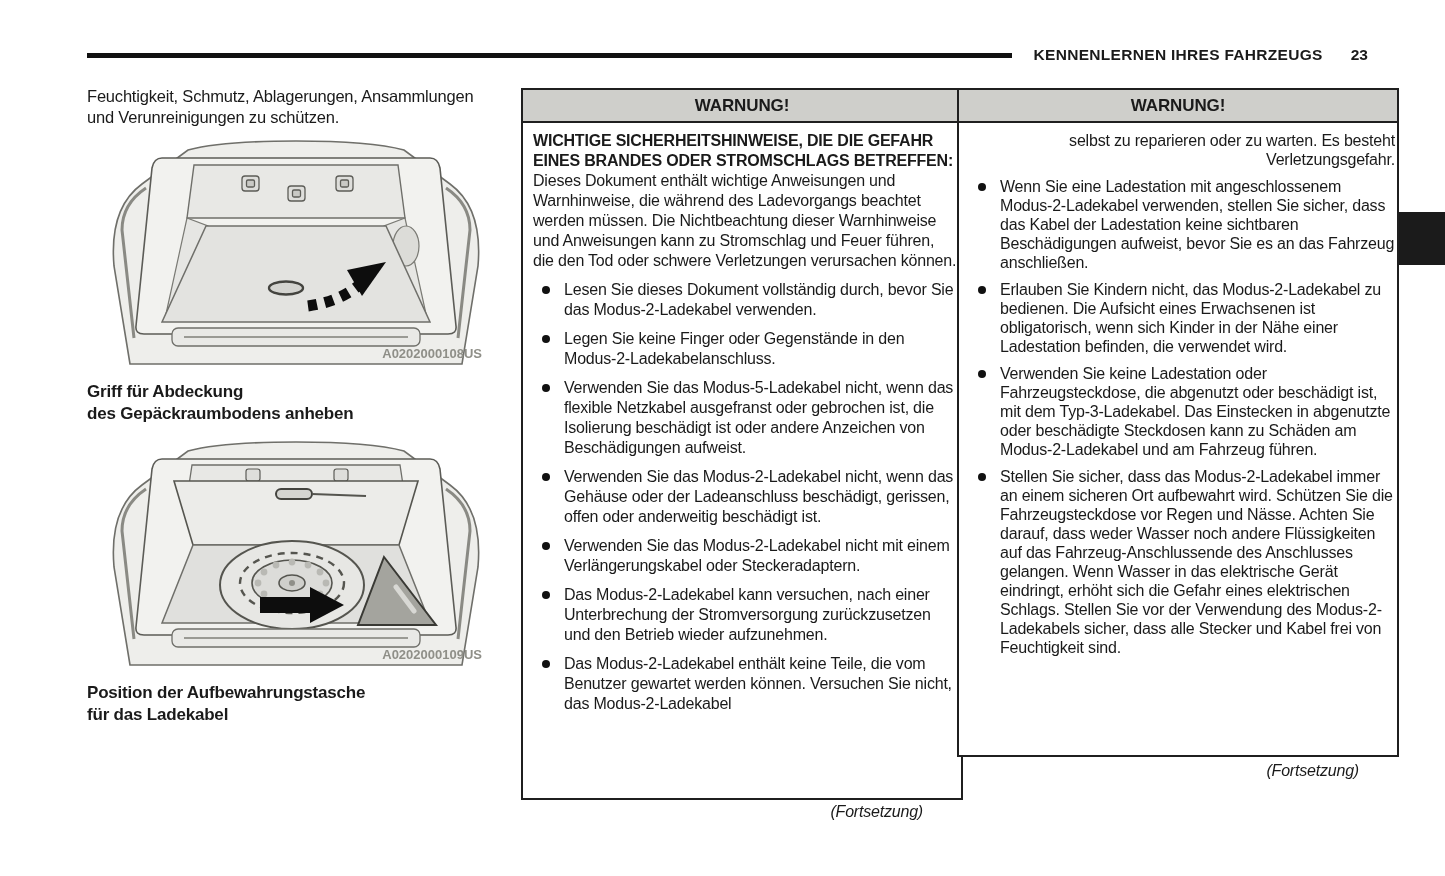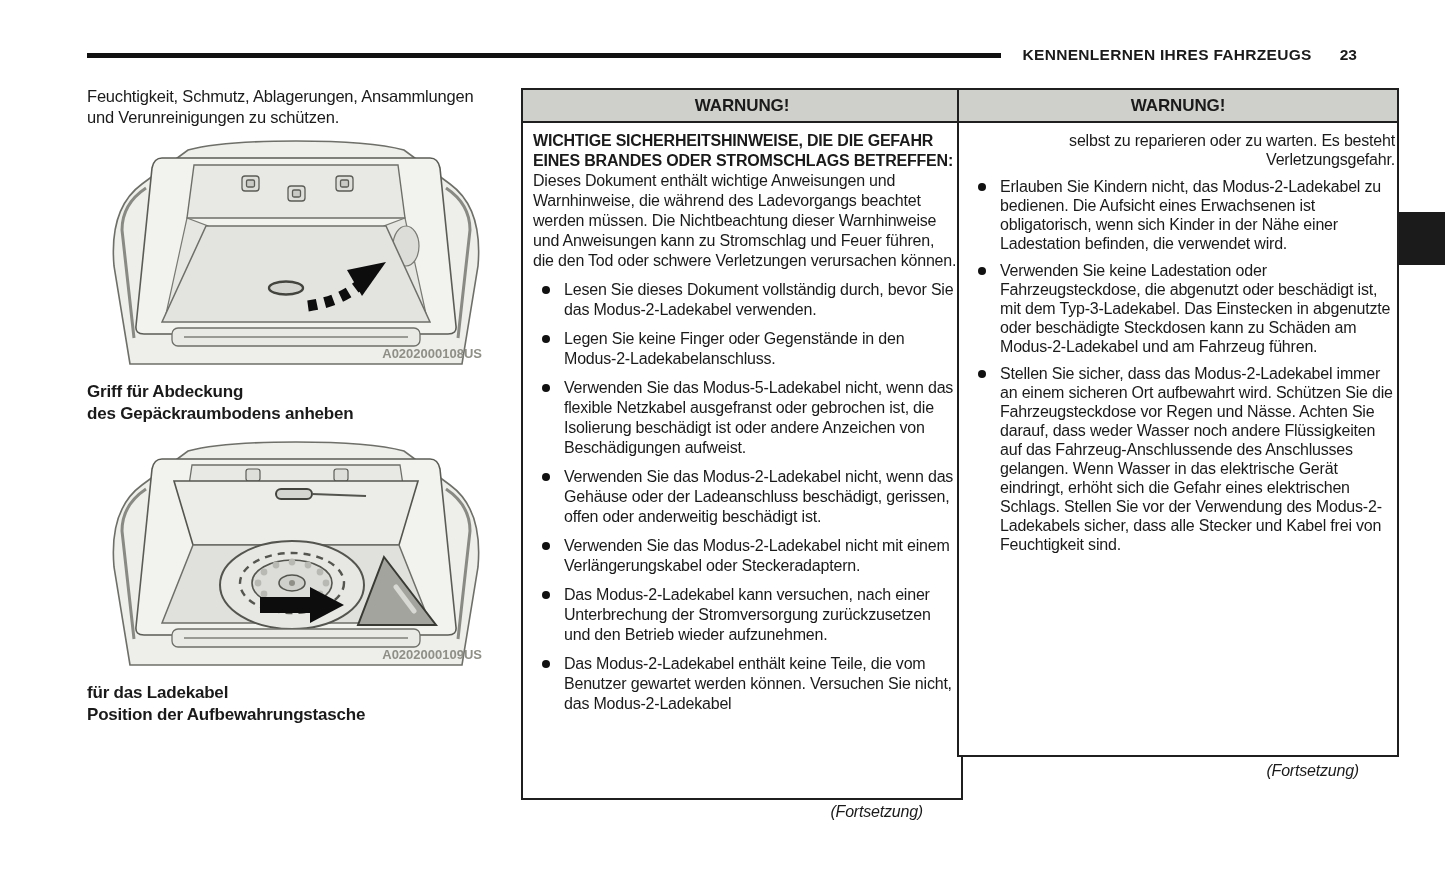--- a/index.html
+++ b/index.html
@@ -7,21 +7,21 @@
     position:relative;
     width:1445px;height:876px;
     background:#ffffff;
     font-family:"Liberation Sans",sans-serif;
     color:#1a1a1a;
     overflow:hidden;
     -webkit-font-smoothing:antialiased;
   }
   
   .pg-header{
-    position:absolute;left:87px;right:88px;top:44px;height:22px;
+    position:absolute;left:87px;right:77px;top:44px;height:22px;
     display:flex;align-items:center;
   }
   .pg-rule{flex:1 1 auto;height:5px;background:#111;margin-right:22px;}
   .pg-title{font-size:15.5px;font-weight:700;letter-spacing:.3px;white-space:nowrap;}
   .pg-num{font-size:15.5px;font-weight:700;margin-left:28px;}
   
   .chapter-tab{
     position:absolute;top:212px;right:0;width:76px;height:53px;
     background:#1b1b1b;color:#fff;
     display:flex;align-items:center;
@@ -171,22 +171,22 @@
 
       <rect x="160" y="158" width="50" height="16" fill="#0d0d0d"></rect>
       <polygon points="210,148 244,166 210,184" fill="#0d0d0d"></polygon>
 
       <rect x="72" y="190" width="248" height="18" rx="6" fill="#e9e9e6" stroke="#6f6f6a" stroke-width="1.3"></rect>
       <line x1="84" y1="199" x2="308" y2="199" stroke="#9a9a94" stroke-width="2"></line>
       <text x="382" y="220" text-anchor="end" font-size="13" font-weight="bold" fill="#8f8f88">A0202000109US</text>
     </svg>
   </div>
   <div class="caption">
+    <div>Position der Aufbewahrungstasche</div>
     <div>für das Ladekabel</div>
-    <div>Position der Aufbewahrungstasche</div>
   </div>
 </div>
 
 <div class="wbox wbox1">
   <div class="wbox-header">WARNUNG!</div>
   <div class="wbox-body">
     <p class="lead"><b>WICHTIGE SICHERHEITSHINWEISE, DIE DIE GEFAHR EINES BRANDES ODER STROMSCHLAGS BETREFFEN:</b> <span>Dieses Dokument enthält wichtige Anweisungen und Warnhinweise, die während des Ladevorgangs beachtet werden müssen. Die Nichtbeachtung dieser Warnhinweise und Anweisungen kann zu Stromschlag und Feuer führen, die den Tod oder schwere Verletzungen verursachen können.</span></p>
     <ul class="wlist">
       <li>Lesen Sie dieses Dokument vollständig durch, bevor Sie das Modus-2-Ladekabel verwenden.</li>
       <li>Legen Sie keine Finger oder Gegenstände in den Modus-2-Ladekabelanschluss.</li>
@@ -198,19 +198,20 @@
     </ul>
   </div>
 </div>
 <div class="fortsetzung fort1">(Fortsetzung)</div>
 
 <div class="wbox wbox2">
   <div class="wbox-header">WARNUNG!</div>
   <div class="wbox-body">
     <p class="carryover">selbst zu reparieren oder zu warten. Es besteht Verletzungsgefahr.</p>
     <ul class="wlist">
+      <li>Wenn Sie eine Ladestation mit angeschlossenem Modus-2-Ladekabel verwenden, stellen Sie sicher, dass das Kabel der Ladestation keine sichtbaren Beschädigungen aufweist, bevor Sie es an das Fahrzeug anschließen.</li>
       <li>Erlauben Sie Kindern nicht, das Modus-2-Ladekabel zu bedienen. Die Aufsicht eines Erwachsenen ist obligatorisch, wenn sich Kinder in der Nähe einer Ladestation befinden, die verwendet wird.</li>
       <li>Verwenden Sie keine Ladestation oder Fahrzeugsteckdose, die abgenutzt oder beschädigt ist, mit dem Typ-3-Ladekabel. Das Einstecken in abgenutzte oder beschädigte Steckdosen kann zu Schäden am Modus-2-Ladekabel und am Fahrzeug führen.</li>
       <li>Stellen Sie sicher, dass das Modus-2-Ladekabel immer an einem sicheren Ort aufbewahrt wird. Schützen Sie die Fahrzeugsteckdose vor Regen und Nässe. Achten Sie darauf, dass weder Wasser noch andere Flüssigkeiten auf das Fahrzeug-Anschlussende des Anschlusses gelangen. Wenn Wasser in das elektrische Gerät eindringt, erhöht sich die Gefahr eines elektrischen Schlags. Stellen Sie vor der Verwendung des Modus-2-Ladekabels sicher, dass alle Stecker und Kabel frei von Feuchtigkeit sind.</li>
     </ul>
   </div>
 </div>
 <div class="fortsetzung fort2">(Fortsetzung)</div>
 
 </body></html>

